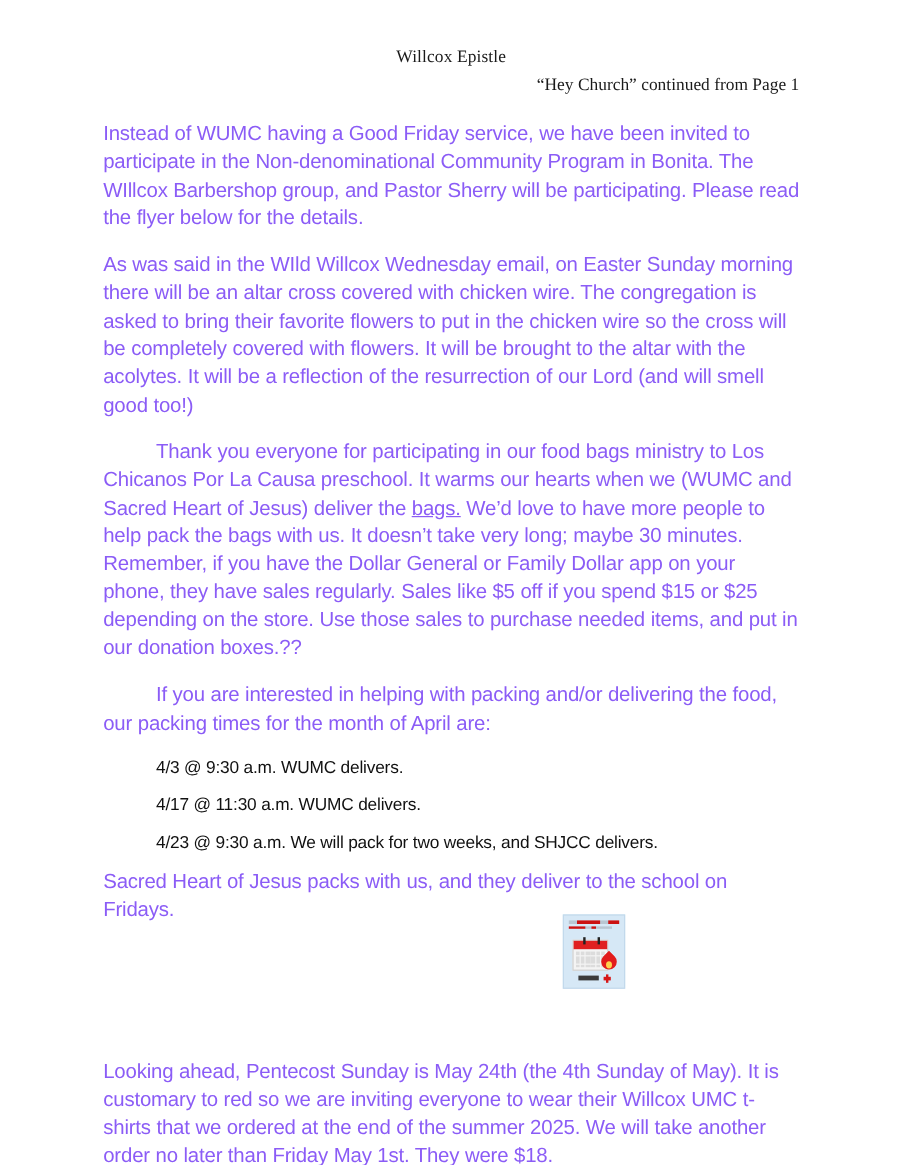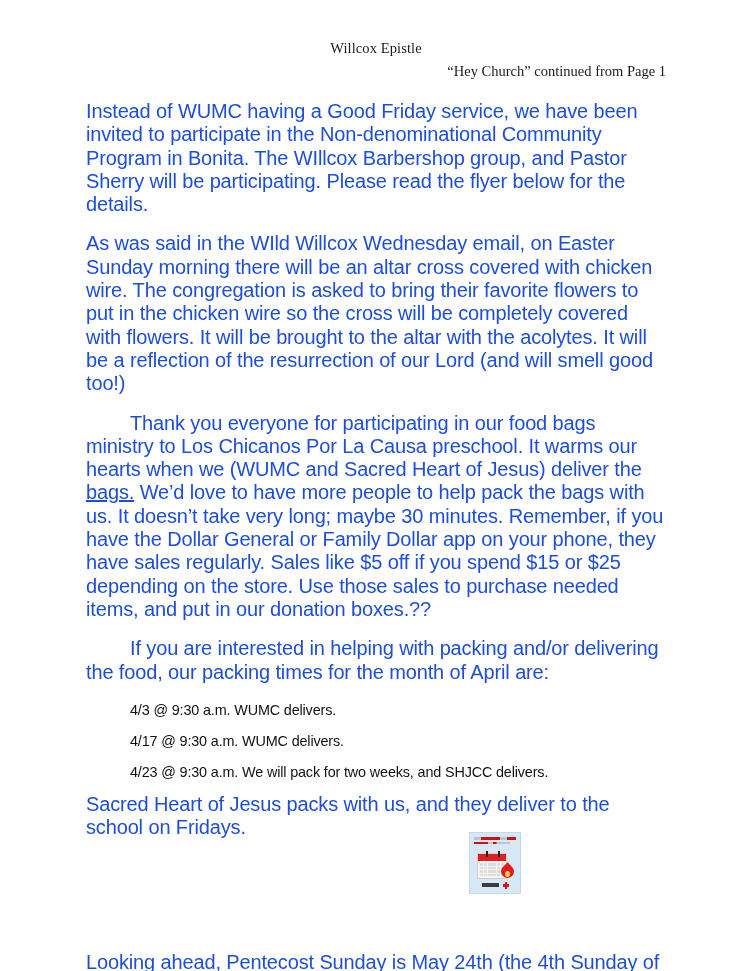--- a/index.html
+++ b/index.html
@@ -42,25 +42,25 @@
   .doc-subtitle {
     font-family: "Liberation Serif", "DejaVu Serif", serif;
     font-size: 14.5px;
     text-align: right;
     margin: 0 0 20px 0;
     color: #1a1a1a;
   }
 
   
   .para {
-    font-size: 20px;
+    font-size: 17px;
     line-height: 23.3px;
     margin: 0 0 16px 0;
     text-align: left;
-    color: #1d4ed8;
+    color: #8b5cf6;
     letter-spacing: -0.15px;
     word-spacing: 0.1px;
   }
   .para.indent {
     text-indent: 44px;
   }
   .para.tight {
     margin-bottom: 15px;
   }
   .list-line {
@@ -231,21 +231,21 @@
 
     <p class="para">Instead of WUMC having a Good Friday service, we have been invited to participate in the Non-denominational Community Program in Bonita. The WIllcox Barbershop group, and Pastor Sherry will be participating. Please read the flyer below for the details.</p>
 
     <p class="para">As was said in the WIld Willcox Wednesday email, on Easter Sunday morning there will be an altar cross covered with chicken wire. The congregation is asked to bring their favorite flowers to put in the chicken wire so the cross will be completely covered with flowers. It will be brought to the altar with the acolytes. It will be a reflection of the resurrection of our Lord (and will smell good too!)</p>
 
     <p class="para indent"><span>Thank you everyone for participating in our food bags ministry to Los Chicanos Por La Causa preschool. It warms our hearts when we (WUMC and Sacred Heart of Jesus) deliver the </span><span class="underlined">bags.</span><span> We’d love to have more people to help pack the bags with us. It doesn’t take very long; maybe 30 minutes. Remember, if you have the Dollar General or Family Dollar app on your phone, they have sales regularly. Sales like $5 off if you spend $15 or $25 depending on the store. Use those sales to purchase needed items, and put in our donation boxes.??</span></p>
 
     <p class="para indent tight">If you are interested in helping with packing and/or delivering the food, our packing times for the month of April are:</p>
 
     <p class="list-line">4/3  @ 9:30 a.m.  WUMC delivers.</p>
-    <p class="list-line">4/17 @ 9:30 a.m. WUMC delivers.</p>
+    <p class="list-line">4/17 @ 11:30 a.m. WUMC delivers.</p>
     <p class="list-line">4/23 @ 9:30 a.m. We will pack for two weeks, and SHJCC delivers.</p>
 
     <p class="para">Sacred Heart of Jesus packs with us, and they deliver to the school on Fridays.</p>
 
 
     <div class="flyer-row">
       <div class="flyer-thumb">
         <div class="flyer-head">
           <span class="fh-line"></span>
           <span class="fh-line two"></span>

